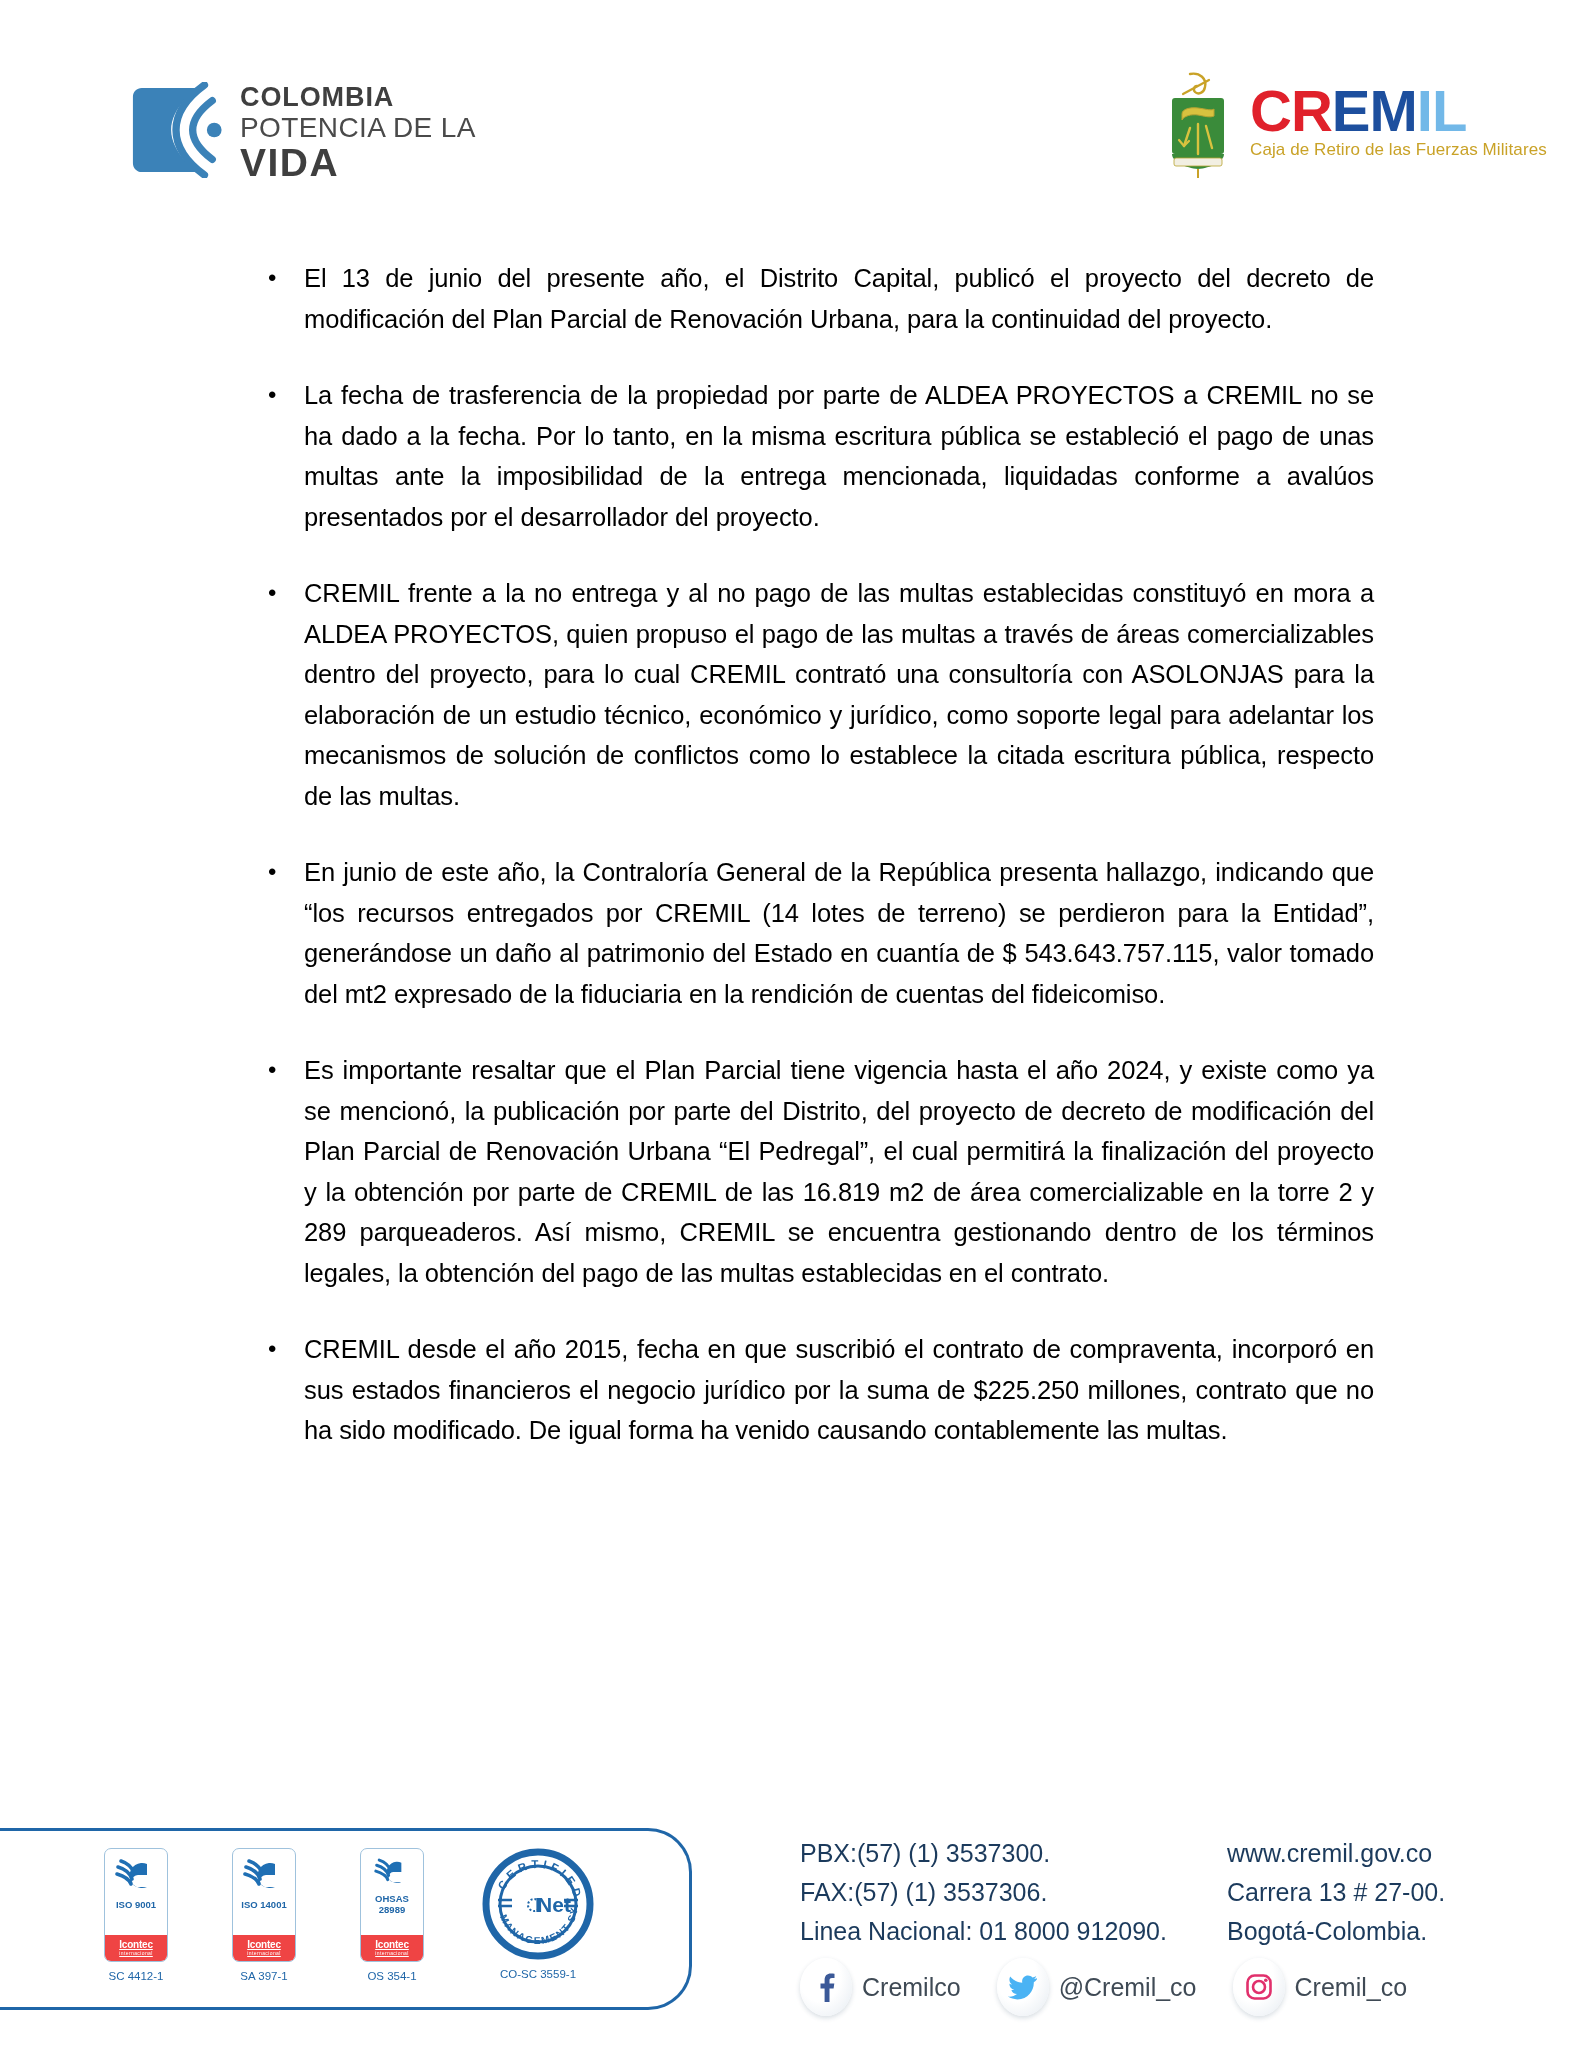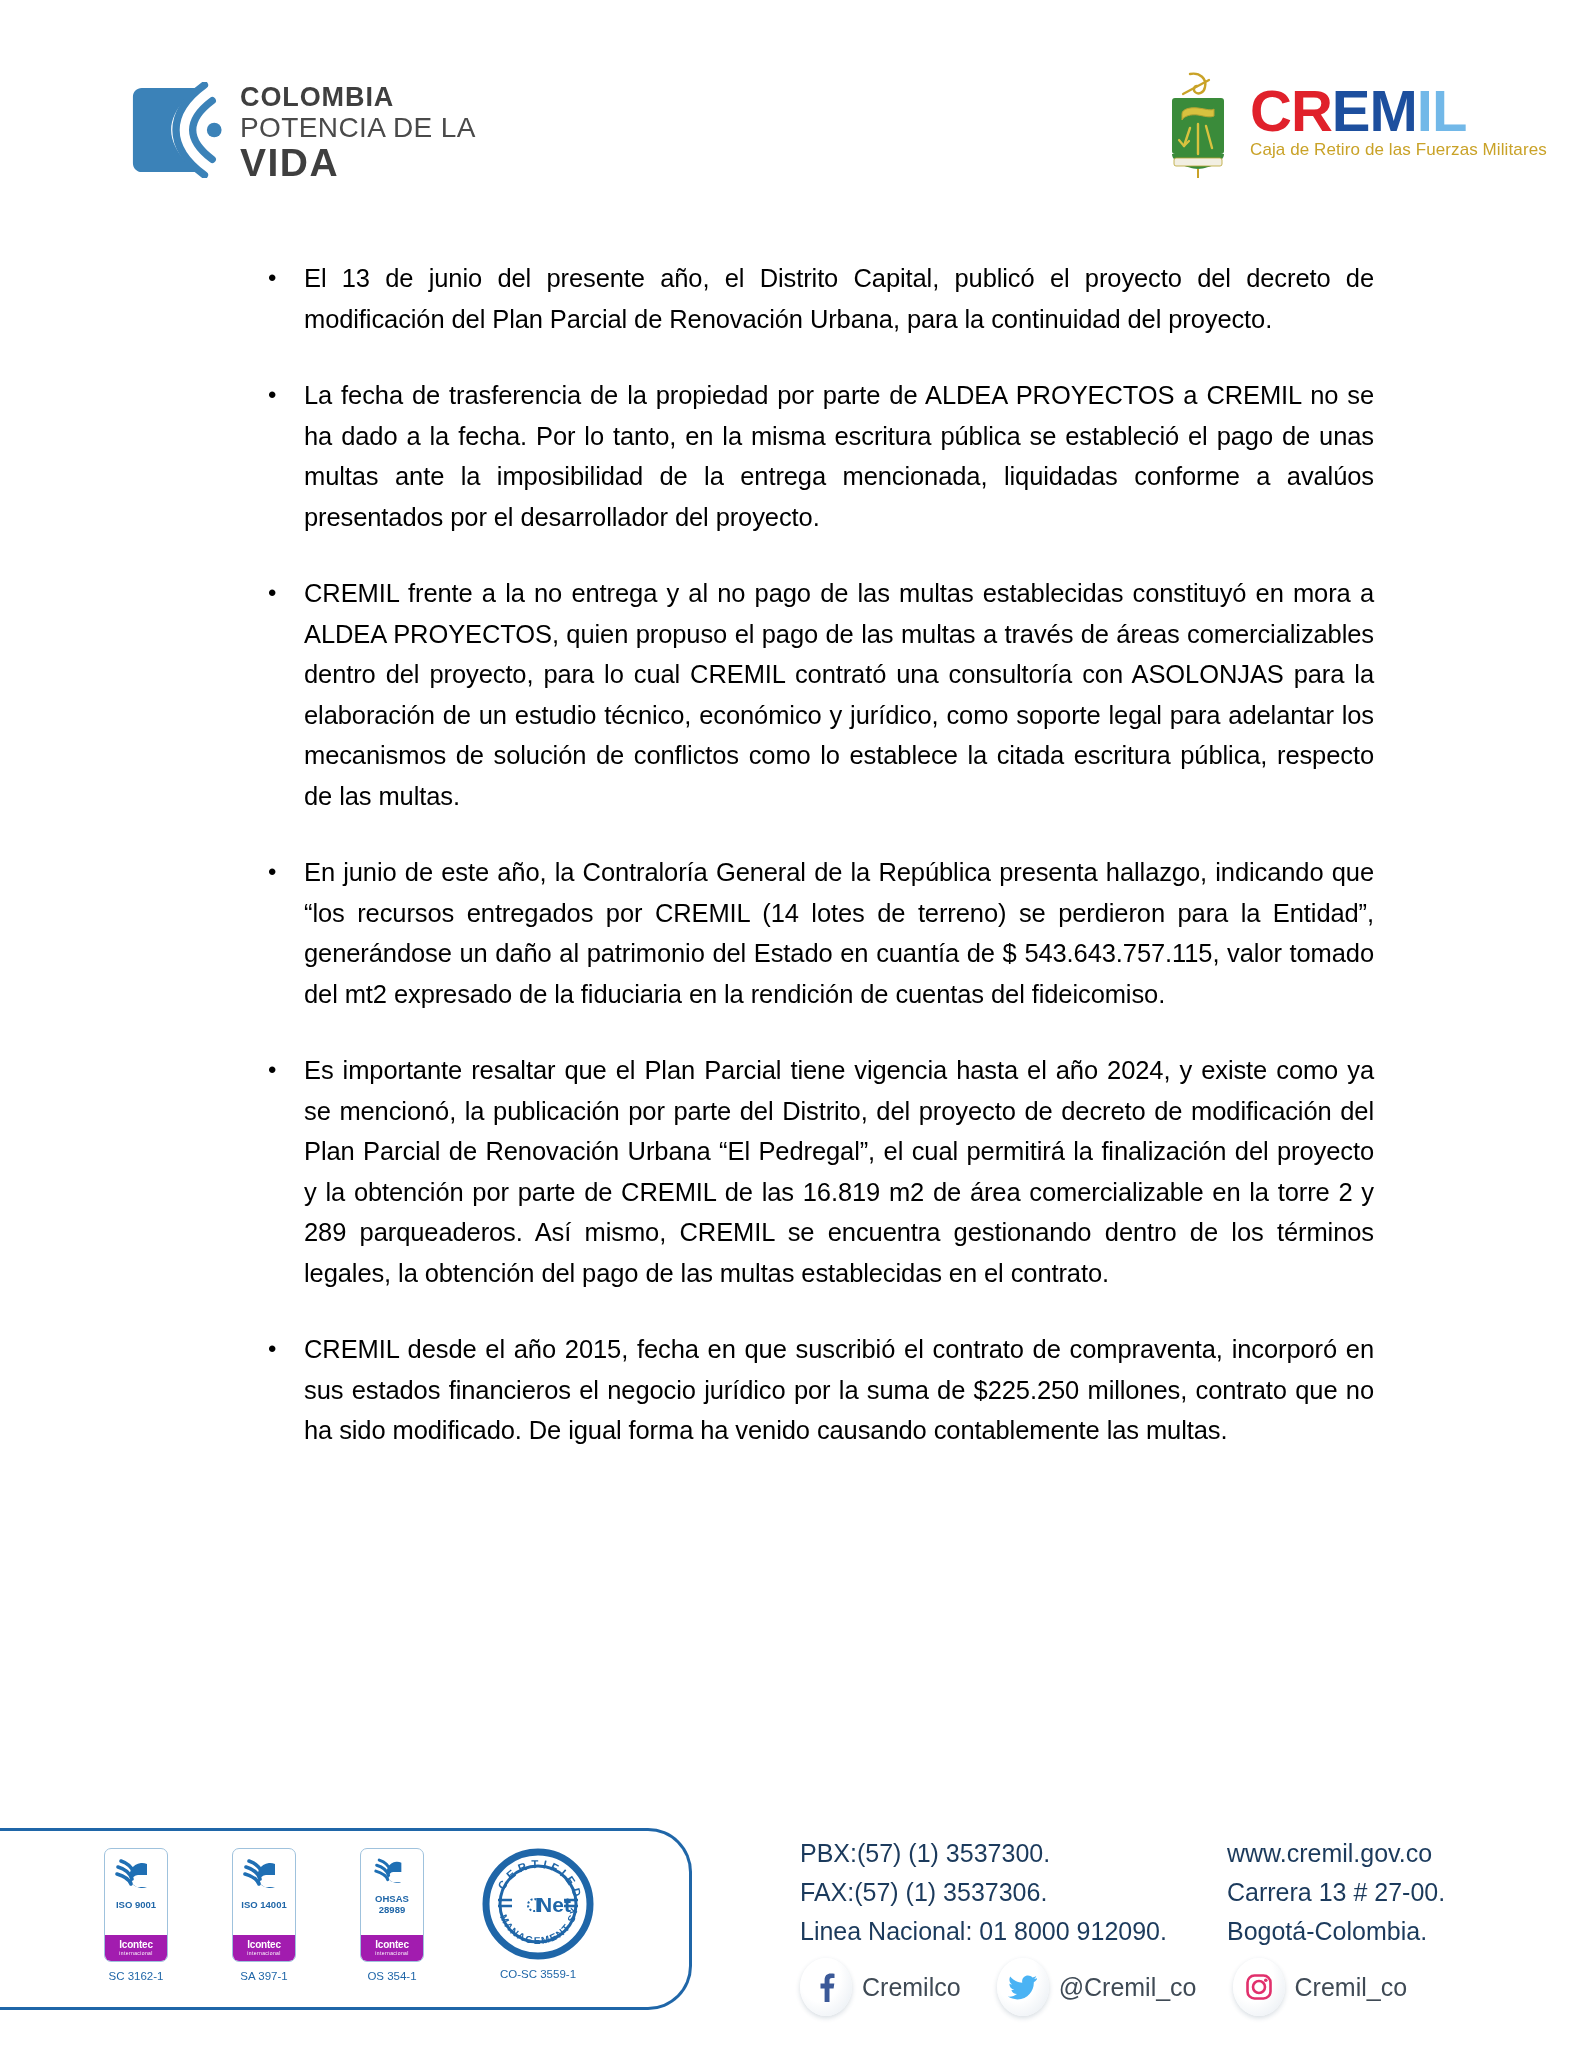--- a/index.html
+++ b/index.html
@@ -180,26 +180,27 @@
     margin: 6px auto 0;
   }
   .cert-std {
     font-size: 9.5px;
     font-weight: bold;
     color: #1f66a8;
     line-height: 11px;
     padding-bottom: 3px;
   }
   .cert-icontec {
-    background: #a21caf;
+    background: #ef4444;
     color: #fff;
     font-size: 10px;
     font-weight: bold;
     padding: 4px 0 5px;
     letter-spacing: -0.2px;
+    text-decoration: underline;
   }
   .cert-icontec small {
     display: block;
     font-size: 5px;
     font-weight: normal;
     letter-spacing: 0.4px;
   }
   .cert-code {
     font-size: 11.5px;
     color: #1f66a8;
@@ -343,21 +344,21 @@
             <path d="M3 19 C10 21 15 24 17 29" stroke="#1f6fb4" stroke-width="3.6" fill="none" stroke-linecap="round"></path>
             <path d="M33 9 A12.5 12.5 0 1 0 33 32 L24 32 A5.5 5.5 0 1 1 24 20 L33 20 Z" fill="#1f6fb4"></path>
           </svg>
           <div class="cert-std">ISO 9001</div>
         </div>
         <div class="cert-icontec">
           <span>Icontec</span>
           <small>internacional</small>
         </div>
       </div>
-      <div class="cert-code">SC 3162-1</div>
+      <div class="cert-code">SC 4412-1</div>
     </div>
 
     <div class="cert-badge">
       <div class="cert-card">
         <div>
           <svg class="cert-glyph" width="44" height="40" viewBox="0 0 44 40">
             <path d="M7 6 C13 8 18 12 20 18" stroke="#1f6fb4" stroke-width="3.6" fill="none" stroke-linecap="round"></path>
             <path d="M4 12 C11 14 16 18 18 24" stroke="#1f6fb4" stroke-width="3.6" fill="none" stroke-linecap="round"></path>
             <path d="M3 19 C10 21 15 24 17 29" stroke="#1f6fb4" stroke-width="3.6" fill="none" stroke-linecap="round"></path>
             <path d="M33 9 A12.5 12.5 0 1 0 33 32 L24 32 A5.5 5.5 0 1 1 24 20 L33 20 Z" fill="#1f6fb4"></path>

